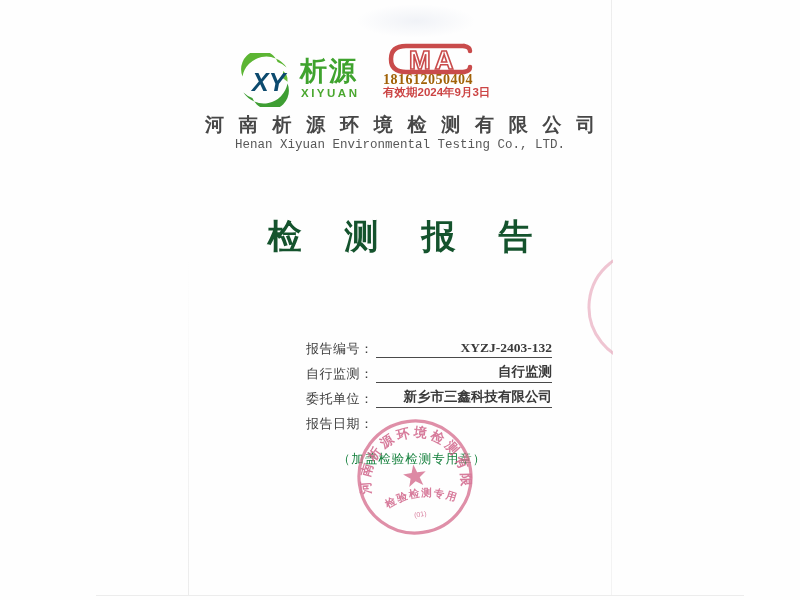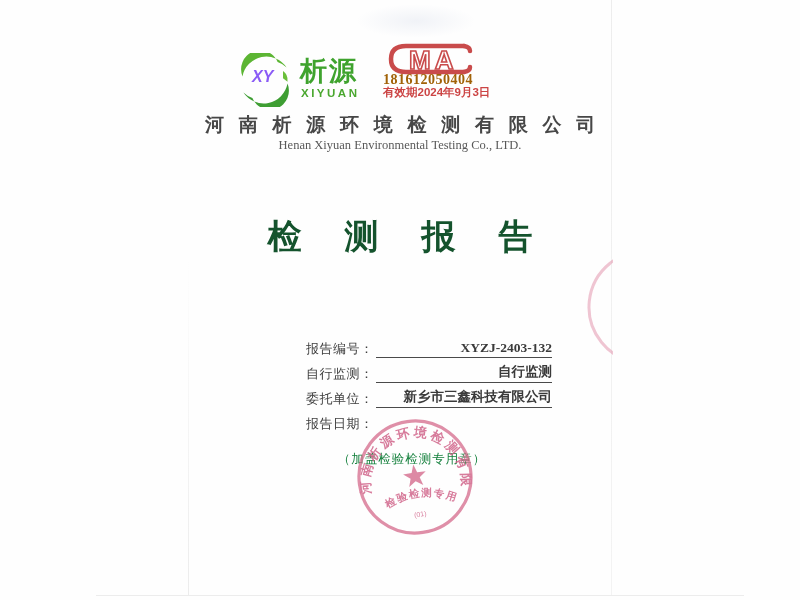--- a/index.html
+++ b/index.html
@@ -16,38 +16,38 @@
   .page-edge-right{left:611px;top:0;width:1px;height:595px;background:linear-gradient(#ededed,#f3f3f3);}
   .page-edge-left{left:188px;top:260px;width:1px;height:335px;background:linear-gradient(rgba(240,240,240,0),#ececec);}
   .page-edge-bottom{left:96px;top:595px;width:648px;height:1px;background:#ececec;}
   .ghost-top{left:356px;top:4px;width:120px;height:34px;
     background:radial-gradient(ellipse at center,rgba(120,140,185,0.10),rgba(120,140,185,0) 70%);}
 
   
   .logo-wrap{left:238px;top:53px;width:130px;height:54px;}
   .logo-mark{left:0;top:0;width:54px;height:54px;}
   .logo-xy{left:14px;top:15px;font-family:"Liberation Sans","DejaVu Sans",sans-serif;
-    font-weight:bold;font-style:italic;font-size:16px;color:#8b5cf6;letter-spacing:0px;text-align:center;}
+    font-weight:bold;font-style:italic;font-size:25px;color:#0c4a6e;letter-spacing:0px;text-align:center;}
   .logo-cn{left:62px;top:0px;font-size:27px;font-weight:bold;color:#3fa32e;
     font-family:"Liberation Sans","DejaVu Sans",sans-serif;letter-spacing:2px;}
   .logo-en{left:63px;top:34px;font-size:11.5px;font-weight:bold;color:#4aa72f;
     font-family:"Liberation Sans","DejaVu Sans",sans-serif;letter-spacing:2.5px;}
 
   
   .cma-wrap{left:383px;top:42px;width:110px;height:64px;color:#c94b4b;}
   .cma-mark{left:3px;top:0;width:92px;height:34px;}
   .cma-no{left:0px;top:30px;font-size:14px;font-weight:bold;letter-spacing:0.5px;color:#a16207;}
   .cma-valid{left:0px;top:43px;font-size:11.5px;font-weight:bold;color:#cc4545;
     font-family:"Liberation Sans","DejaVu Sans",sans-serif;}
 
   
   .company-cn{left:188px;top:112px;width:424px;text-align:center;
     font-size:19px;font-weight:bold;color:#474747;letter-spacing:5px;padding-left:5px;box-sizing:border-box;}
   .company-en{left:188px;top:138px;width:424px;text-align:center;
-    font-size:12.5px;color:#585858;}
+    font-size:12.5px;color:#585858;font-family:Liberation Mono, monospace;}
 
   
   .report-title{left:188px;top:214px;width:424px;text-align:center;
     font-size:34px;font-weight:bold;color:#14532d;letter-spacing:43px;padding-left:43px;box-sizing:border-box;}
 
   
   .fields{left:278px;top:340px;width:246px;}
   .field-row{position:absolute;left:0;width:246px;height:18px;display:flex;align-items:flex-end;margin-left:28px;}
   .field-label{flex:0 0 58px;font-size:13px;color:#3e3e3e;letter-spacing:0.5px;white-space:nowrap;}
   .field-value{flex:1;margin-left:2px;border-bottom:1.5px solid #4a4a4a;

